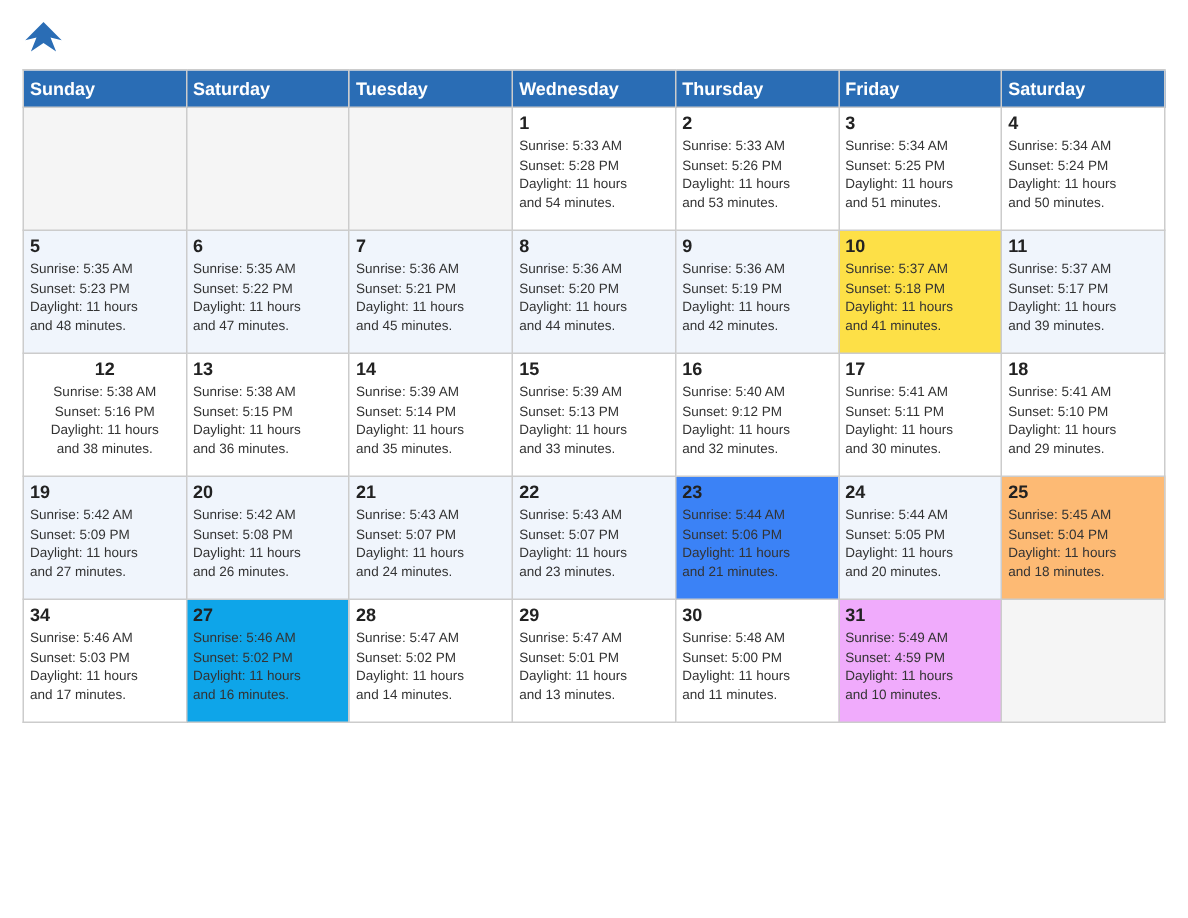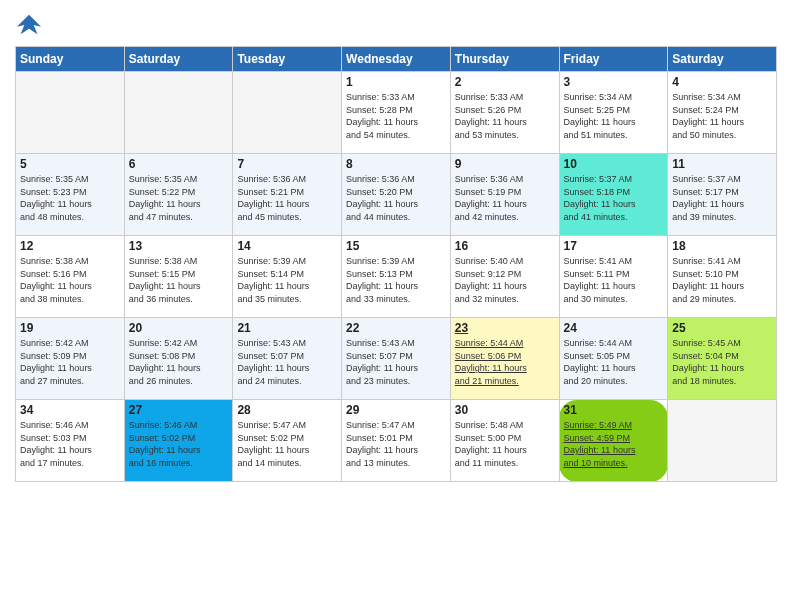--- a/index.html
+++ b/index.html
@@ -190,37 +190,37 @@
 Daylight: 11 hours
 and 44 minutes.</div>
           </td>
           <td style="background: rgb(240, 245, 252);">
             <div class="day-num">9</div>
             <div class="day-info" style="white-space: pre-line;">Sunrise: 5:36 AM
 Sunset: 5:19 PM
 Daylight: 11 hours
 and 42 minutes.</div>
           </td>
-          <td style="background: #5eead4;">
+          <td style="background: #fde047;">
             <div class="day-num">10</div>
             <div class="day-info" style="white-space: pre-line;">Sunrise: 5:37 AM
 Sunset: 5:18 PM
 Daylight: 11 hours
 and 41 minutes.</div>
           </td>
           <td style="background: rgb(240, 245, 252);">
             <div class="day-num">11</div>
             <div class="day-info" style="white-space: pre-line;">Sunrise: 5:37 AM
 Sunset: 5:17 PM
 Daylight: 11 hours
 and 39 minutes.</div>
           </td>
         </tr>
         <tr>
-          <td style="background: rgb(255, 255, 255);">
+          <td style="background: rgb(255, 255, 255); text-align: center;">
             <div class="day-num">12</div>
             <div class="day-info" style="white-space: pre-line;">Sunrise: 5:38 AM
 Sunset: 5:16 PM
 Daylight: 11 hours
 and 38 minutes.</div>
           </td>
           <td style="background: rgb(255, 255, 255);">
             <div class="day-num">13</div>
             <div class="day-info" style="white-space: pre-line;">Sunrise: 5:38 AM
 Sunset: 5:15 PM
@@ -285,35 +285,35 @@
 Daylight: 11 hours
 and 24 minutes.</div>
           </td>
           <td style="background: rgb(240, 245, 252);">
             <div class="day-num">22</div>
             <div class="day-info" style="white-space: pre-line;">Sunrise: 5:43 AM
 Sunset: 5:07 PM
 Daylight: 11 hours
 and 23 minutes.</div>
           </td>
-          <td style="background: #fef9c3; text-decoration: underline;">
+          <td style="background: #3b82f6;">
             <div class="day-num">23</div>
             <div class="day-info" style="white-space: pre-line;">Sunrise: 5:44 AM
 Sunset: 5:06 PM
 Daylight: 11 hours
 and 21 minutes.</div>
           </td>
           <td style="background: rgb(240, 245, 252);">
             <div class="day-num">24</div>
             <div class="day-info" style="white-space: pre-line;">Sunrise: 5:44 AM
 Sunset: 5:05 PM
 Daylight: 11 hours
 and 20 minutes.</div>
           </td>
-          <td style="background: #bef264; margin-top: 28px;">
+          <td style="background: #fdba74; margin-top: 28px;">
             <div class="day-num">25</div>
             <div class="day-info" style="white-space: pre-line;">Sunrise: 5:45 AM
 Sunset: 5:04 PM
 Daylight: 11 hours
 and 18 minutes.</div>
           </td>
         </tr>
         <tr>
           <td style="background: rgb(255, 255, 255);">
             <div class="day-num">34</div>
@@ -343,23 +343,23 @@
 Daylight: 11 hours
 and 13 minutes.</div>
           </td>
           <td style="background: rgb(255, 255, 255);">
             <div class="day-num">30</div>
             <div class="day-info" style="white-space: pre-line;">Sunrise: 5:48 AM
 Sunset: 5:00 PM
 Daylight: 11 hours
 and 11 minutes.</div>
           </td>
-          <td style="background: #84cc16; border-radius: 18px;">
+          <td style="background: #f0abfc;">
             <div class="day-num">31</div>
-            <div class="day-info" style="white-space: pre-line; text-decoration: underline;">Sunrise: 5:49 AM
+            <div class="day-info" style="white-space: pre-line;">Sunrise: 5:49 AM
 Sunset: 4:59 PM
 Daylight: 11 hours
 and 10 minutes.</div>
           </td>
           <td class="empty" style="background: rgb(245, 245, 245);"></td>
         </tr>
       </tbody>
   </table>
 </div>
 

